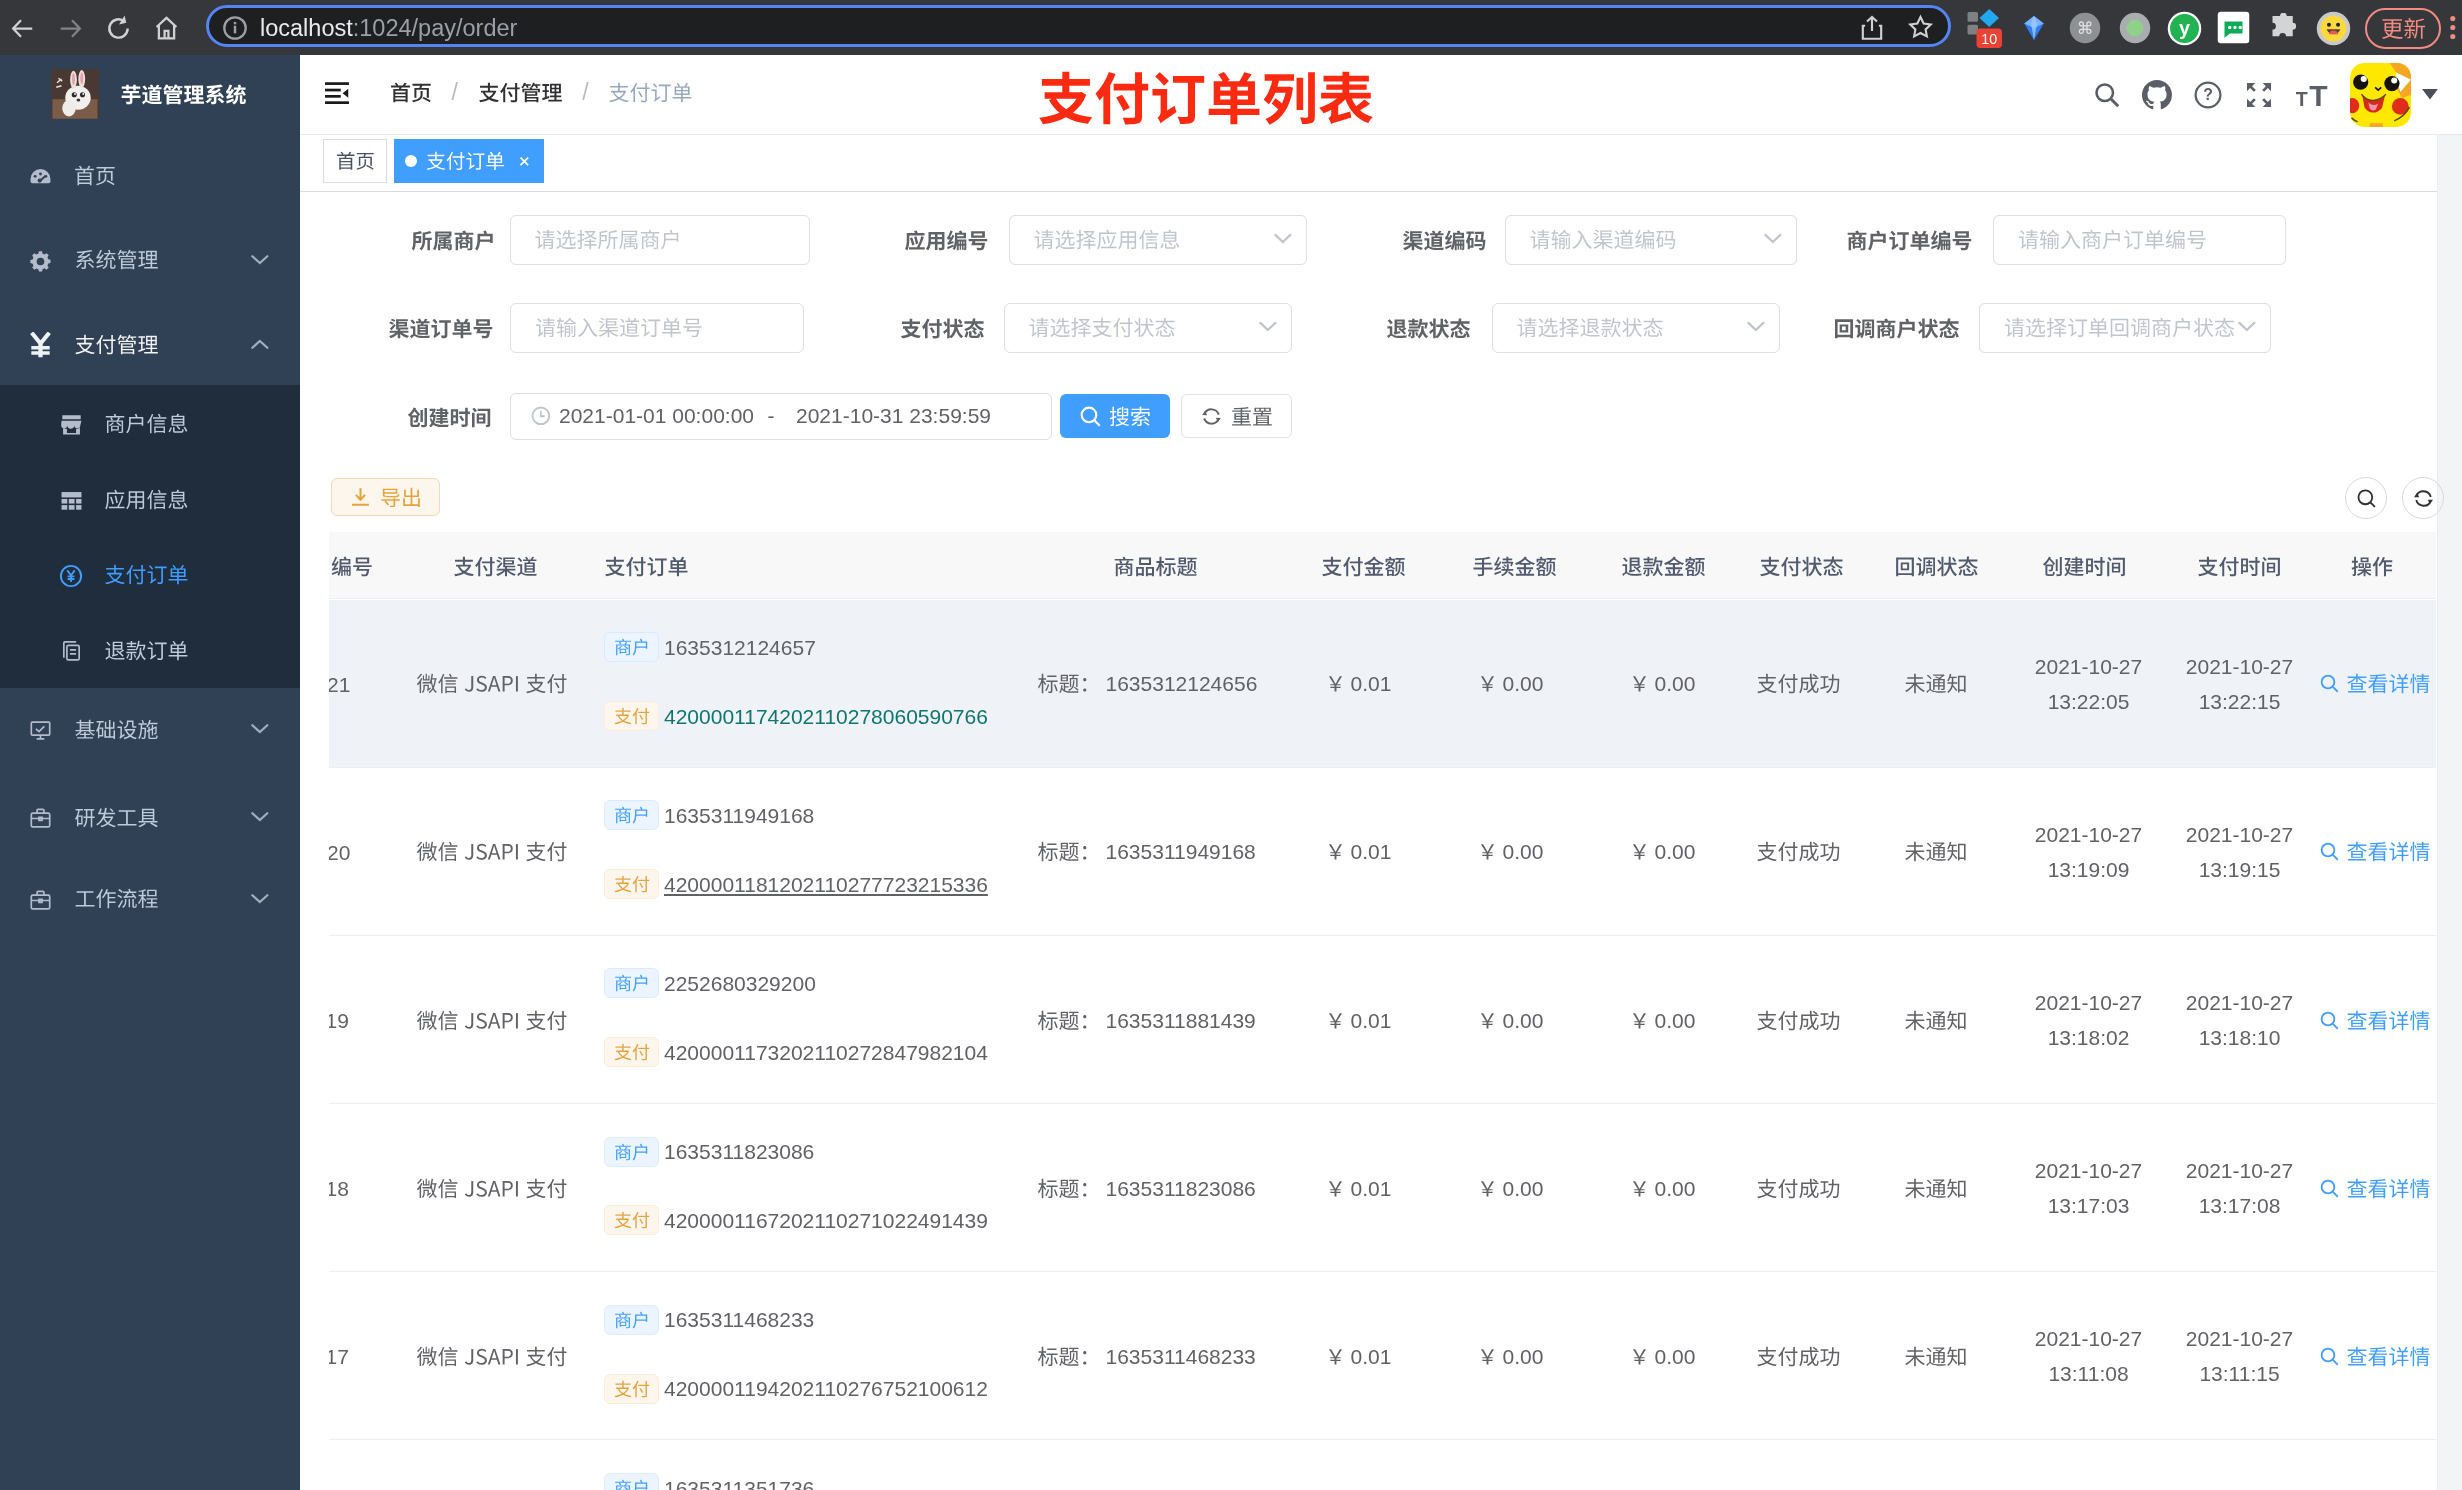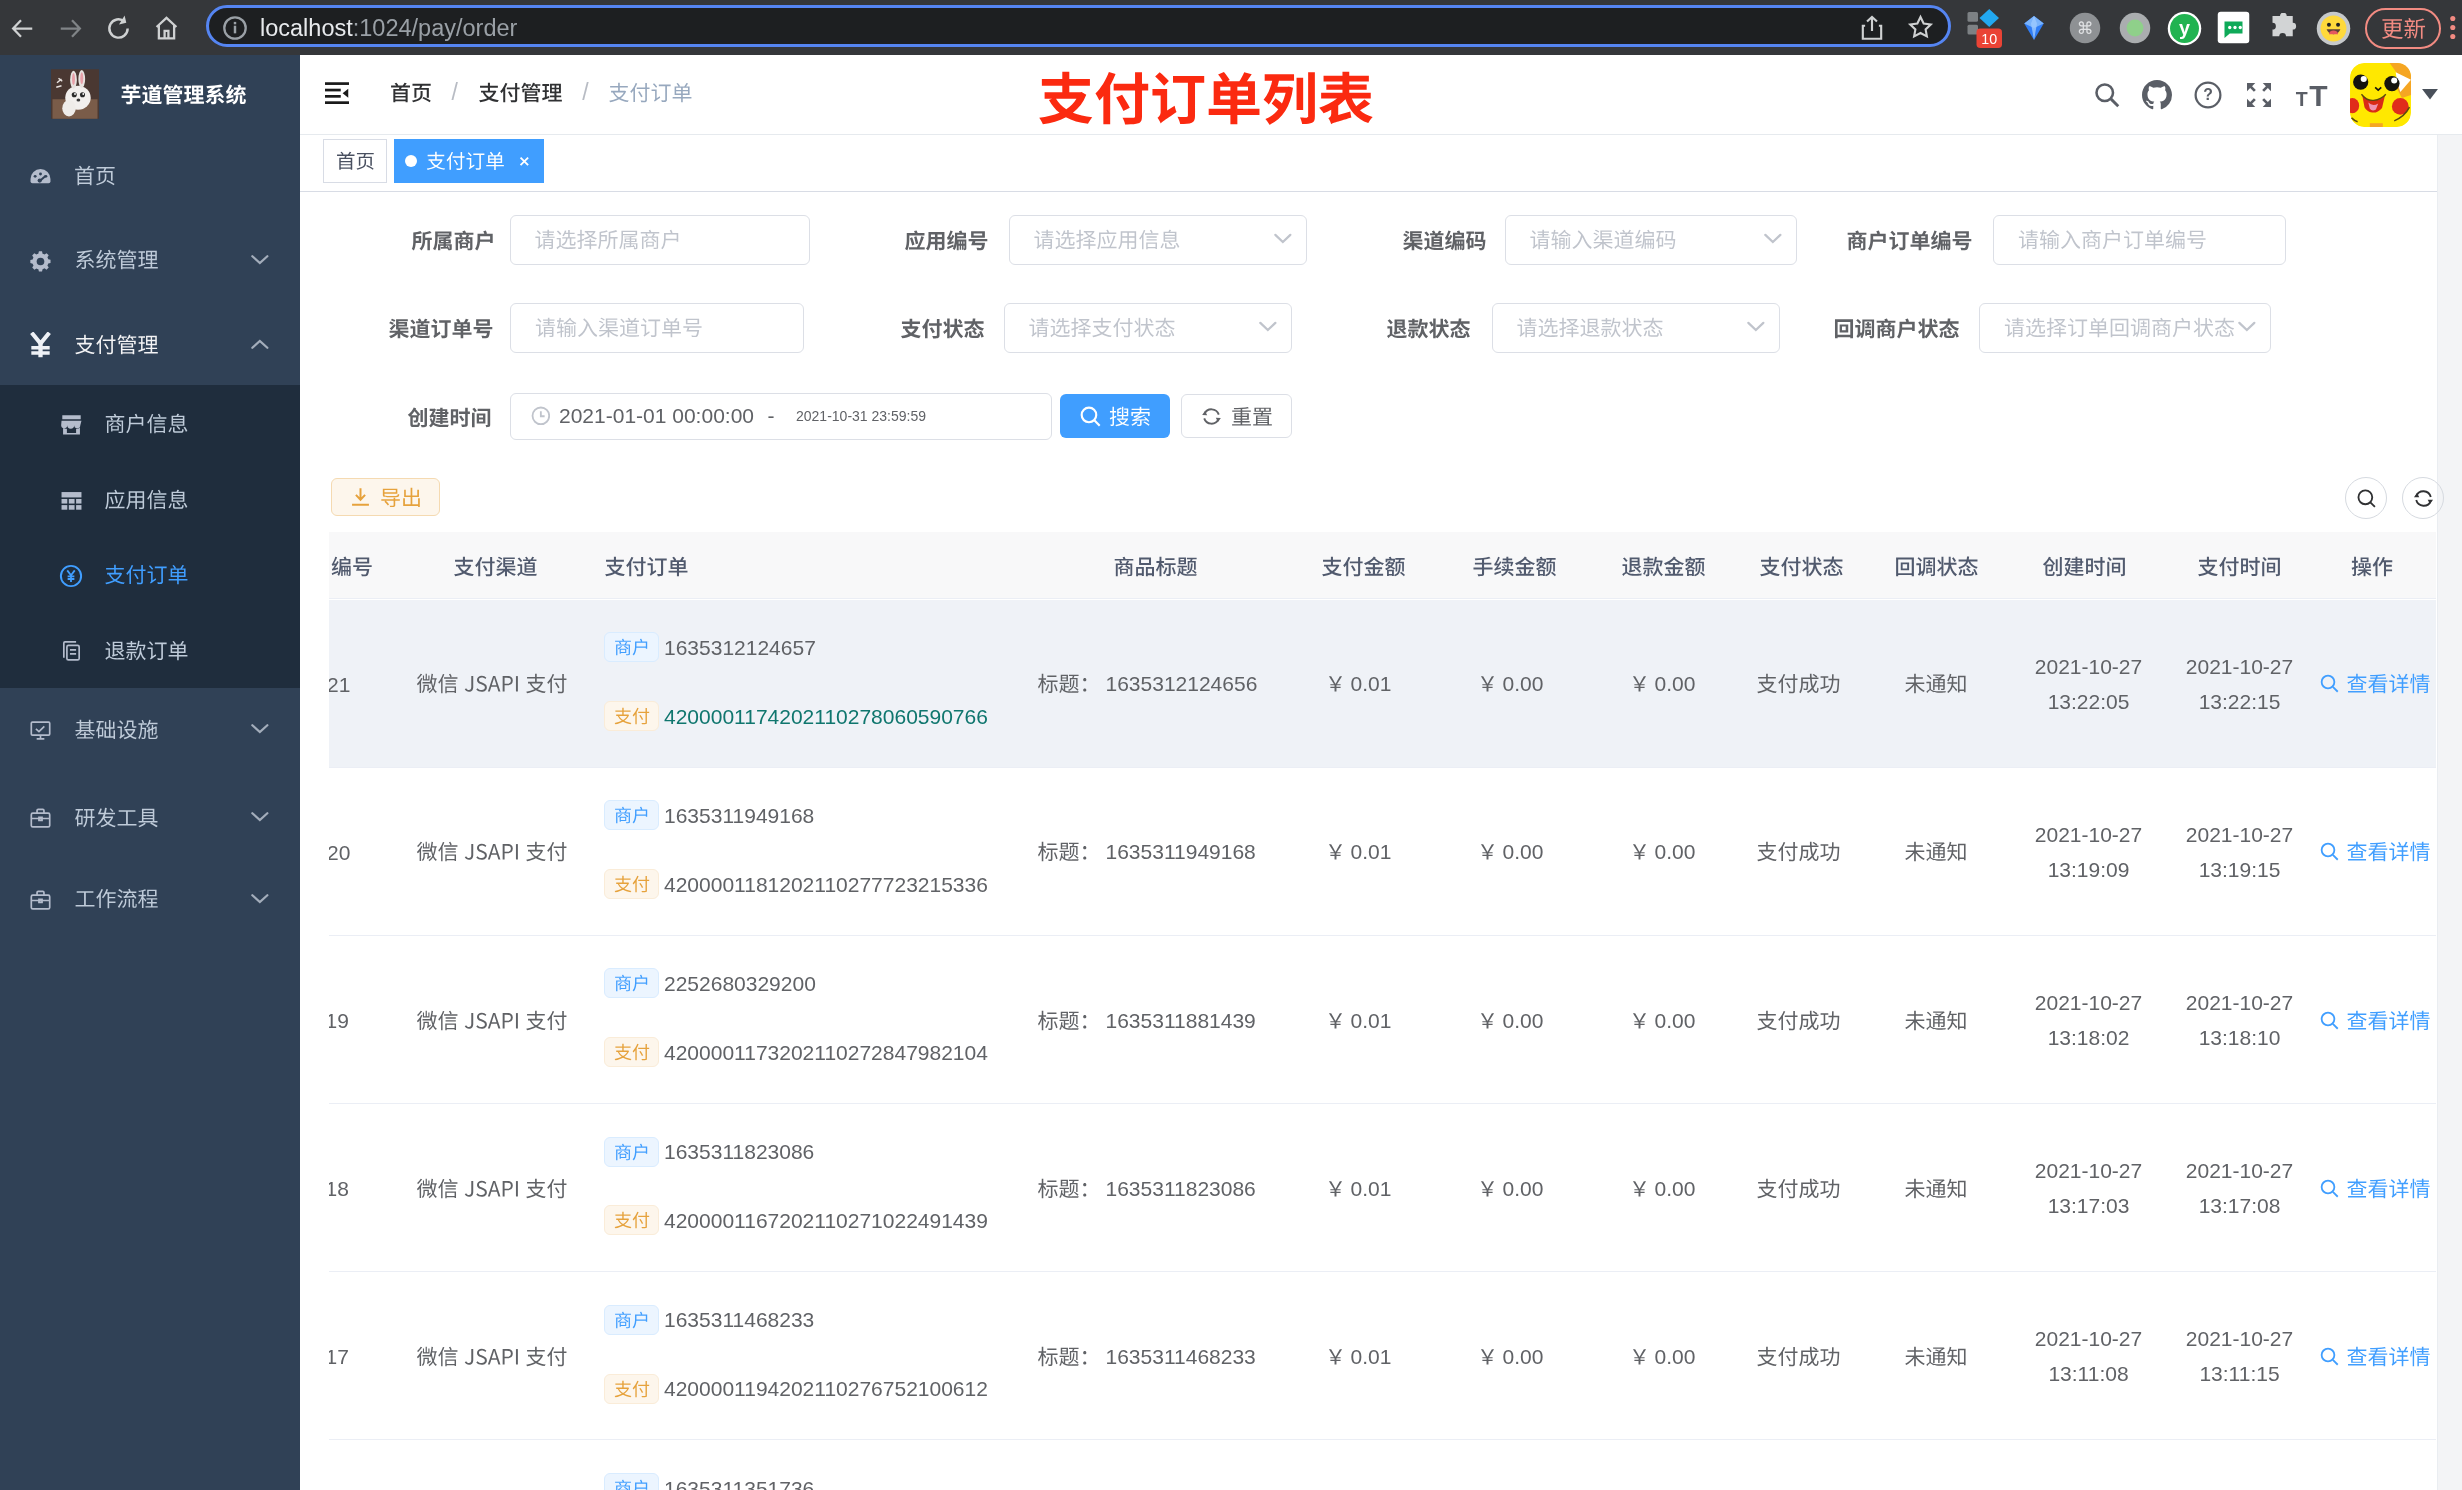--- a/index.html
+++ b/index.html
@@ -738,21 +738,21 @@
   </div>
 <div style="position:absolute;left:510px;top:393px;width:542px;height:47px;border:1.5px solid #dcdfe6;border-radius:6px;background:#fff;">
     <div style="position:absolute;left:19.7px;top:0;height:44px;display:flex;align-items:center">
       <svg width="19.7" height="19.7" viewBox="0 0 26 26">
         <circle cx="13" cy="13" r="11" stroke="#c0c4cc" stroke-width="2.4" fill="none"></circle>
         <path d="M13 7 V13.5 H18" stroke="#c0c4cc" stroke-width="2.4" fill="none"></path>
       </svg>
     </div>
     <div style="position:absolute;left:48px;top:0;height:44px;display:flex;align-items:center;font-size:21px;color:#606266">2021-01-01 00:00:00</div>
     <div style="position:absolute;left:241px;top:0;width:38px;height:44px;text-align:center;line-height:44px;font-size:21px;color:#606266">-</div>
-    <div style="position:absolute;left:285px;top:0;height:44px;display:flex;align-items:center;font-size:14px;color:#606266">2021-10-31 23:59:59</div>
+    <div style="position:absolute;left:285px;top:0;height:44px;display:flex;align-items:center;font-size:21px;color:#606266">2021-10-31 23:59:59</div>
   </div>
 <div style="position:absolute;left:1060px;top:394px;width:110px;height:44px;background:#409eff;border-radius:6px;display:flex;align-items:center;justify-content:center;">
     <svg width="23" height="23" viewBox="0 0 30 30" style="margin-right:7.6px">
       <circle cx="13" cy="13" r="9.5" stroke="#fff" stroke-width="2.8" fill="none"></circle>
       <path d="M20 20 L27 27" stroke="#fff" stroke-width="2.8"></path>
     </svg>
     <svg class="t" width="42" height="21" viewBox="0 0 2000 1000">
       <g fill="#ffffff" transform="translate(0,880) scale(1,1)">
         <use href="#g85r"></use>
         <use href="#g86r" x="1000"></use>
@@ -1062,21 +1062,21 @@
   </div>
 <div style="position:absolute;left:664px;top:804px;width:341px;height:23px;display:flex;align-items:center;font-size:21px;color:#606266;">1635311949168</div>
 <div style="position:absolute;left:604px;top:869px;width:55px;height:30px;background:#fdf6ec;border:1.5px solid #faecd8;border-radius:6px;display:flex;align-items:center;justify-content:center;">
     <svg class="t" width="36" height="18" viewBox="0 0 2000 1000">
       <g fill="#e6a23c" transform="translate(0,880) scale(1,1)">
         <use href="#g14r"></use>
         <use href="#g15r" x="1000"></use>
       </g>
     </svg>
   </div>
-<div style="position:absolute;left:664px;top:873px;width:394px;height:23px;display:flex;align-items:center;font-size:21px;color:#606266;">4200001181202110277723215336</div>
+<div style="position:absolute;left:664px;top:873px;width:394px;height:23px;display:flex;align-items:center;font-size:21px;color:#606266;text-decoration:underline;">4200001181202110277723215336</div>
 <div style="position:absolute;left:1037px;top:840px;width:303px;height:23px;display:flex;align-items:center;">
     <svg class="t" width="64" height="21" viewBox="0 0 3000 1000">
       <g fill="#606266" transform="translate(0,880) scale(1,1)">
         <use href="#g123r"></use>
         <use href="#g124r" x="1000"></use>
         <use href="#g125r" x="2000"></use>
       </g>
     </svg>
     <span style="font-size:21px;color:#606266;margin-left:4.5px">1635311949168</span>
   </div>

